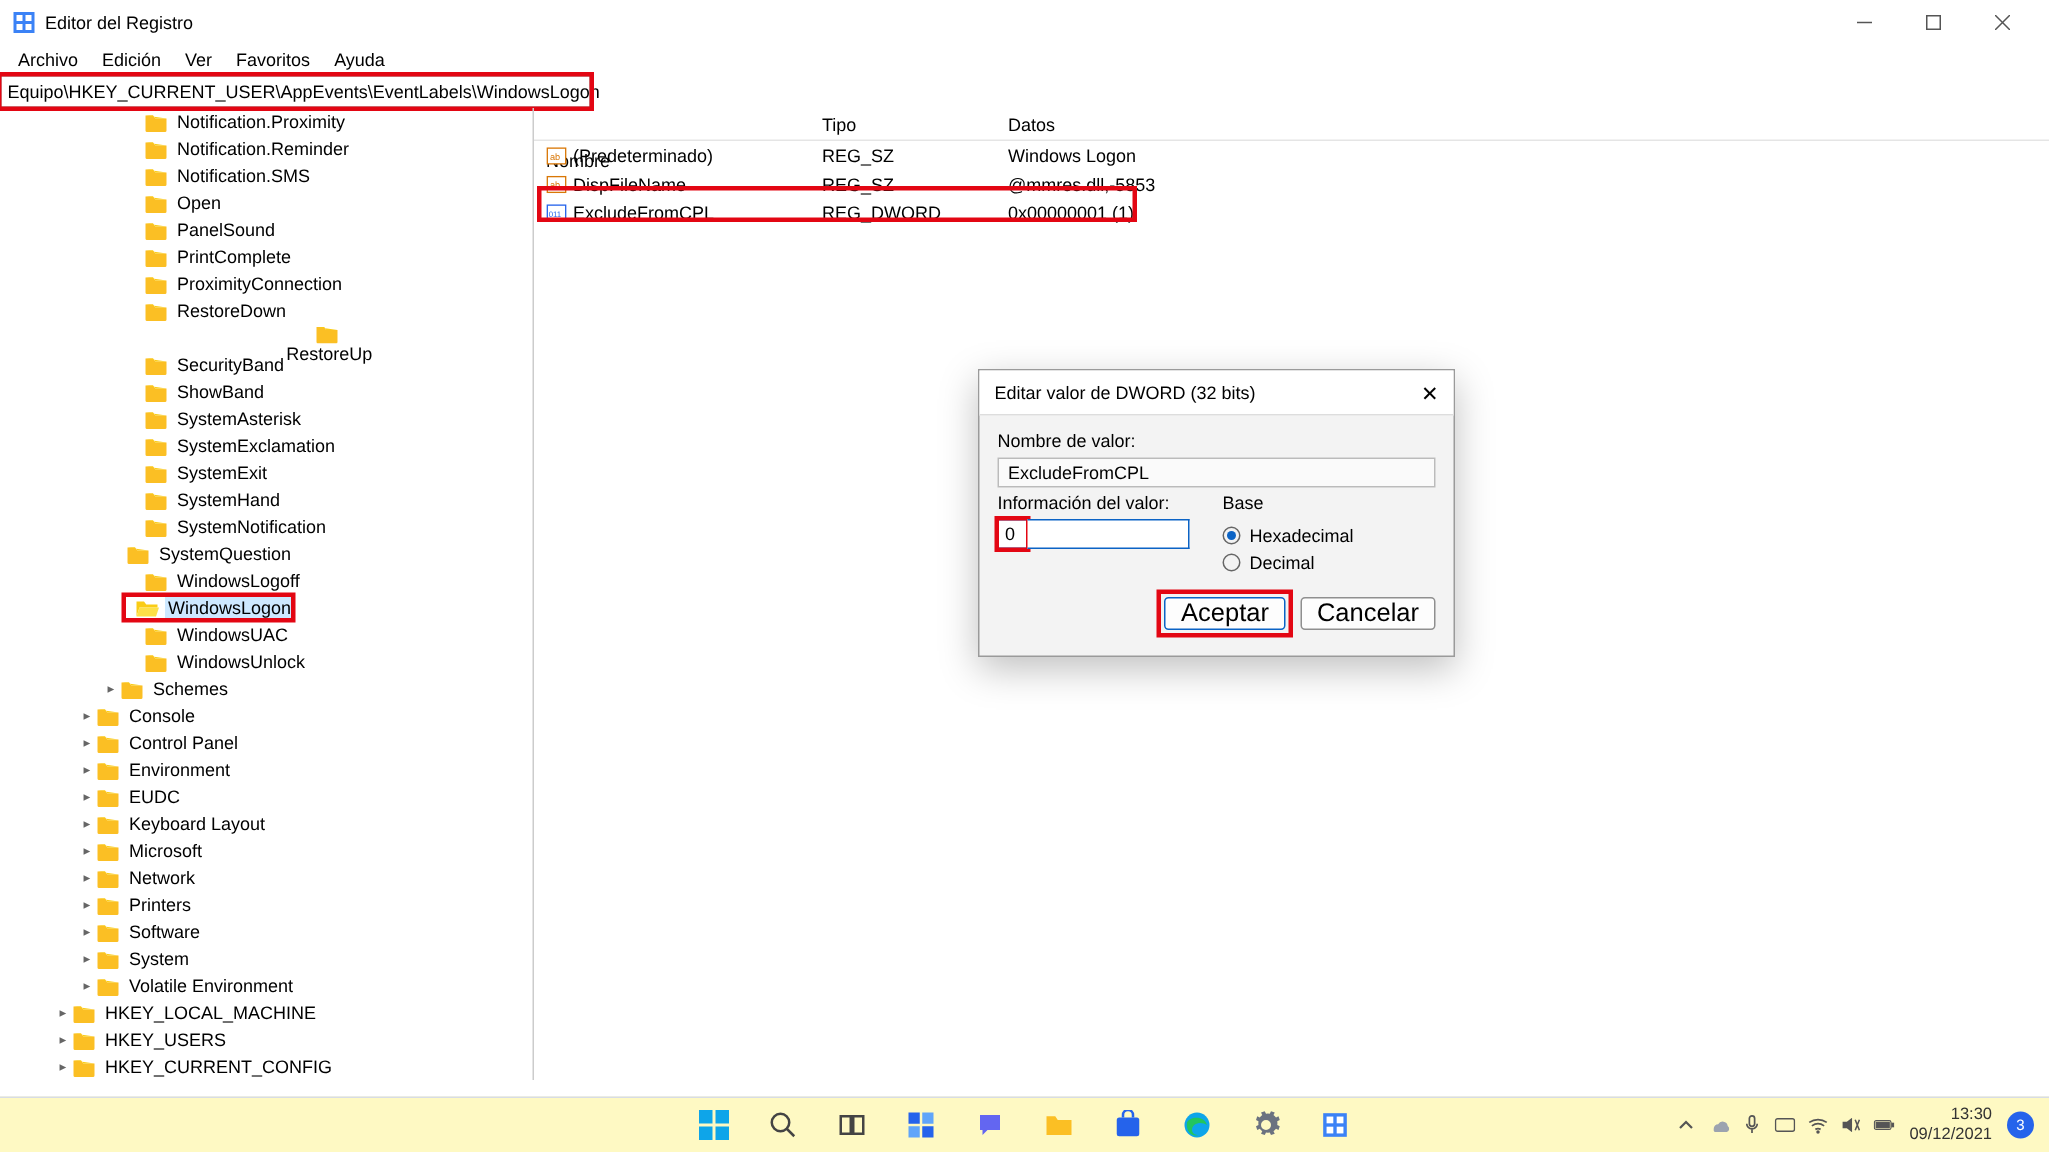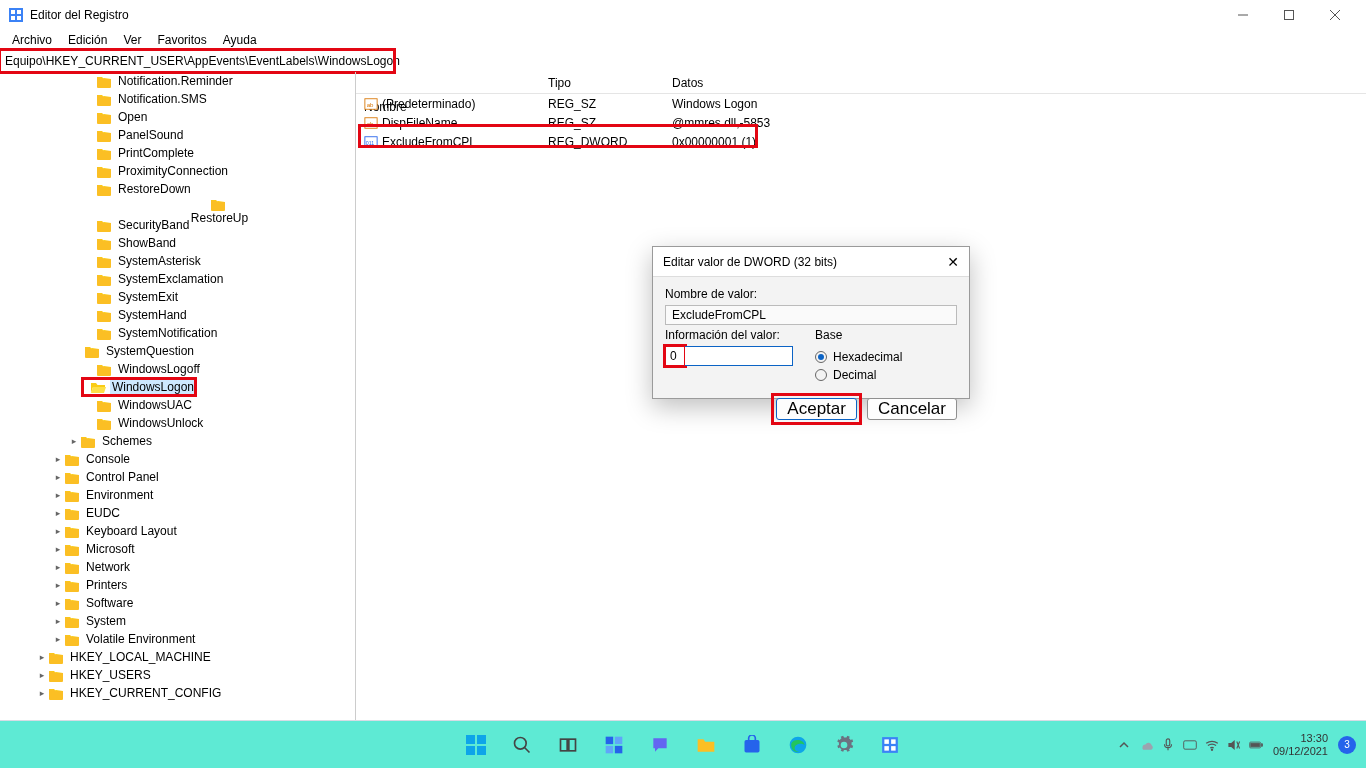--- a/index.html
+++ b/index.html
@@ -44,40 +44,40 @@
   .col.d { flex: 1; }
   .rows { }
   .row { height: 19px; display: flex; align-items: center; padding-left: 8px; }
   .row .ic { width: 18px; display: inline-flex; align-items: center; }
   .row .n { width: 166px; }
   .row .t { width: 124px; }
   .row .d { flex: 1; }
   .hl-row { position: absolute; border: 3px solid #e30613; }
 
   
-  .dialog { position: absolute; top: 174px; left: 296px; width: 318px; height: 153px; background: #f3f3f3; border: 1px solid #9a9a9a; box-shadow: 0 8px 24px rgba(0,0,0,.25); z-index: 10; }
+  .dialog { position: absolute; top: 174px; left: 296px; width: 318px; height: 192px; background: #f3f3f3; border: 1px solid #9a9a9a; box-shadow: 0 8px 24px rgba(0,0,0,.25); z-index: 10; }
   .dlg-title { height: 30px; display: flex; align-items: center; padding: 0 10px; border-bottom: 1px solid #ddd; background: #fff; font-size: 12px; }
   .dlg-title .x { margin-left: auto; font-size: 14px; }
   .dlg-body { padding: 8px 12px 12px; font-size: 12px; }
   .dlg-lbl { margin-top: 2px; margin-bottom: 4px; }
   .dlg-ro { height: 20px; width: 292px; border: 1px solid #bbb; background: #fafafa; display: flex; align-items: center; padding: 0 6px; }
   .dlg-row { display: flex; margin-top: 1px; }
   .dlg-col { display: flex; flex-direction: column; }
   .dlg-input { width: 128px; height: 20px; border: 1px solid #0b63c5; padding: 0 14px 0 6px; font-size: 12px; }
   .radio-row { display: flex; align-items: center; gap: 6px; margin-top: 4px; }
   .radio { width: 12px; height: 12px; border: 1px solid #666; border-radius: 50%; display: inline-flex; align-items: center; justify-content: center; }
   .radio.on::after { content: ""; width: 6px; height: 6px; background: #0b63c5; border-radius: 50%; }
   .btnrow { display: flex; justify-content: flex-end; gap: 10px; margin-top: 16px; }
   .btn { height: 22px; min-width: 74px; border: 1px solid #8f8f8f; background: #fdfdfd; font-size: 17px; display: flex; align-items: center; justify-content: center; padding: 0 10px; border-radius: 3px; }
   .btn.def { border-color: #0b63c5; }
   .hl-accept { outline: 3px solid #e30613; outline-offset: 2px; }
   .hl-input { outline: 3px solid #e30613; outline-offset: -1px; }
 
   
-  .taskbar { position: absolute; bottom: 0; left: 0; right: 0; height: 48px; background: #5eead4; border-top: 1px solid #d7dce5; display: flex; align-items: center; }
+  .taskbar { position: absolute; bottom: 0; left: 0; right: 0; height: 37px; background: #fef9c3; border-top: 1px solid #d7dce5; display: flex; align-items: center; }
   .tb-center { position: absolute; left: 50%; transform: translateX(-50%); display: flex; gap: 6px; }
   .tb-ico { width: 40px; height: 40px; display: flex; align-items: center; justify-content: center; border-radius: 4px; }
   .tb-right { position: absolute; right: 10px; display: flex; align-items: center; gap: 10px; font-size: 11px; color: #333; }
   .tray-icons { display: flex; gap: 8px; align-items: center; color: #555; }
   .clock { text-align: right; line-height: 13px; }
 
   
   .mini { width: 14px; height: 14px; display: inline-flex; align-items: center; justify-content: center; }
 </style>
 </head>
@@ -122,20 +122,30 @@
 
 <div class="addressbar-wrap">
   <div class="addressbar hl-red" style="width:394px;">
     <span>Equipo\HKEY_CURRENT_USER\AppEvents\EventLabels\WindowsLogon</span>
   </div>
 </div>
 
 <div class="content">
   <div class="tree-pane">
     <div class="tree" id="tree">
+        <div class="twig" style="padding-left: 84px;">
+          <span class="chev"></span>
+          <span class="fld">
+            <svg viewBox="0 0 16 13">
+              <path d="M1 2h5l1.5 2H15v8a1 1 0 01-1 1H2a1 1 0 01-1-1z" fill="#fbbf24"></path>
+              <path d="M1 2h5l1.5 2H15" fill="#facc15"></path>
+            </svg>
+          </span>
+          <span class="lbl">Notification.Proximity</span>
+        </div>
         <div class="twig" style="padding-left: 84px;">
           <span class="chev"></span>
           <span class="fld">
             <svg viewBox="0 0 16 13">
               <path d="M1 2h5l1.5 2H15v8a1 1 0 01-1 1H2a1 1 0 01-1-1z" fill="#fbbf24"></path>
               <path d="M1 2h5l1.5 2H15" fill="#facc15"></path>
             </svg>
           </span>
           <span class="lbl">Notification.Reminder</span>
         </div>

